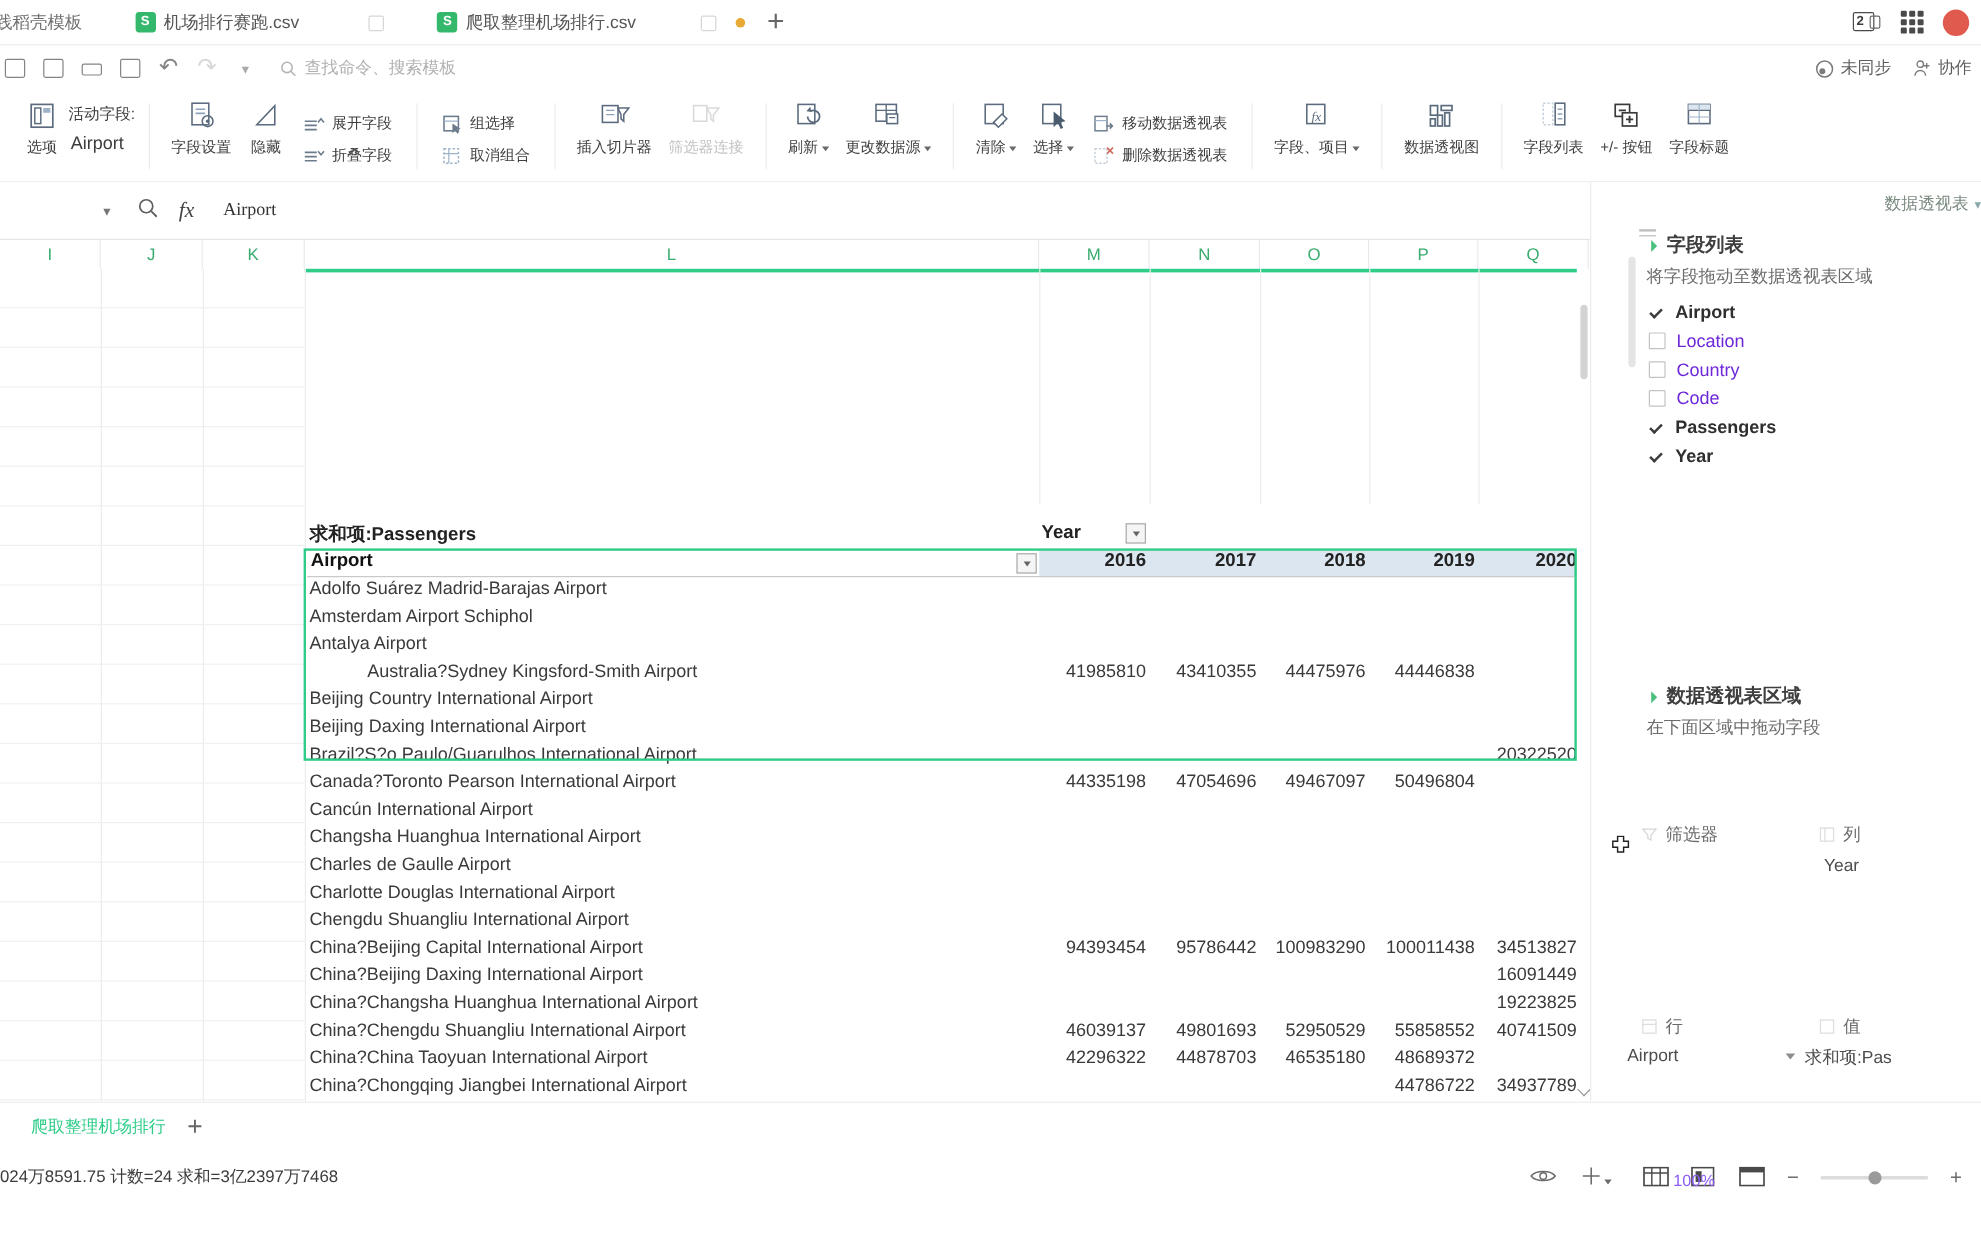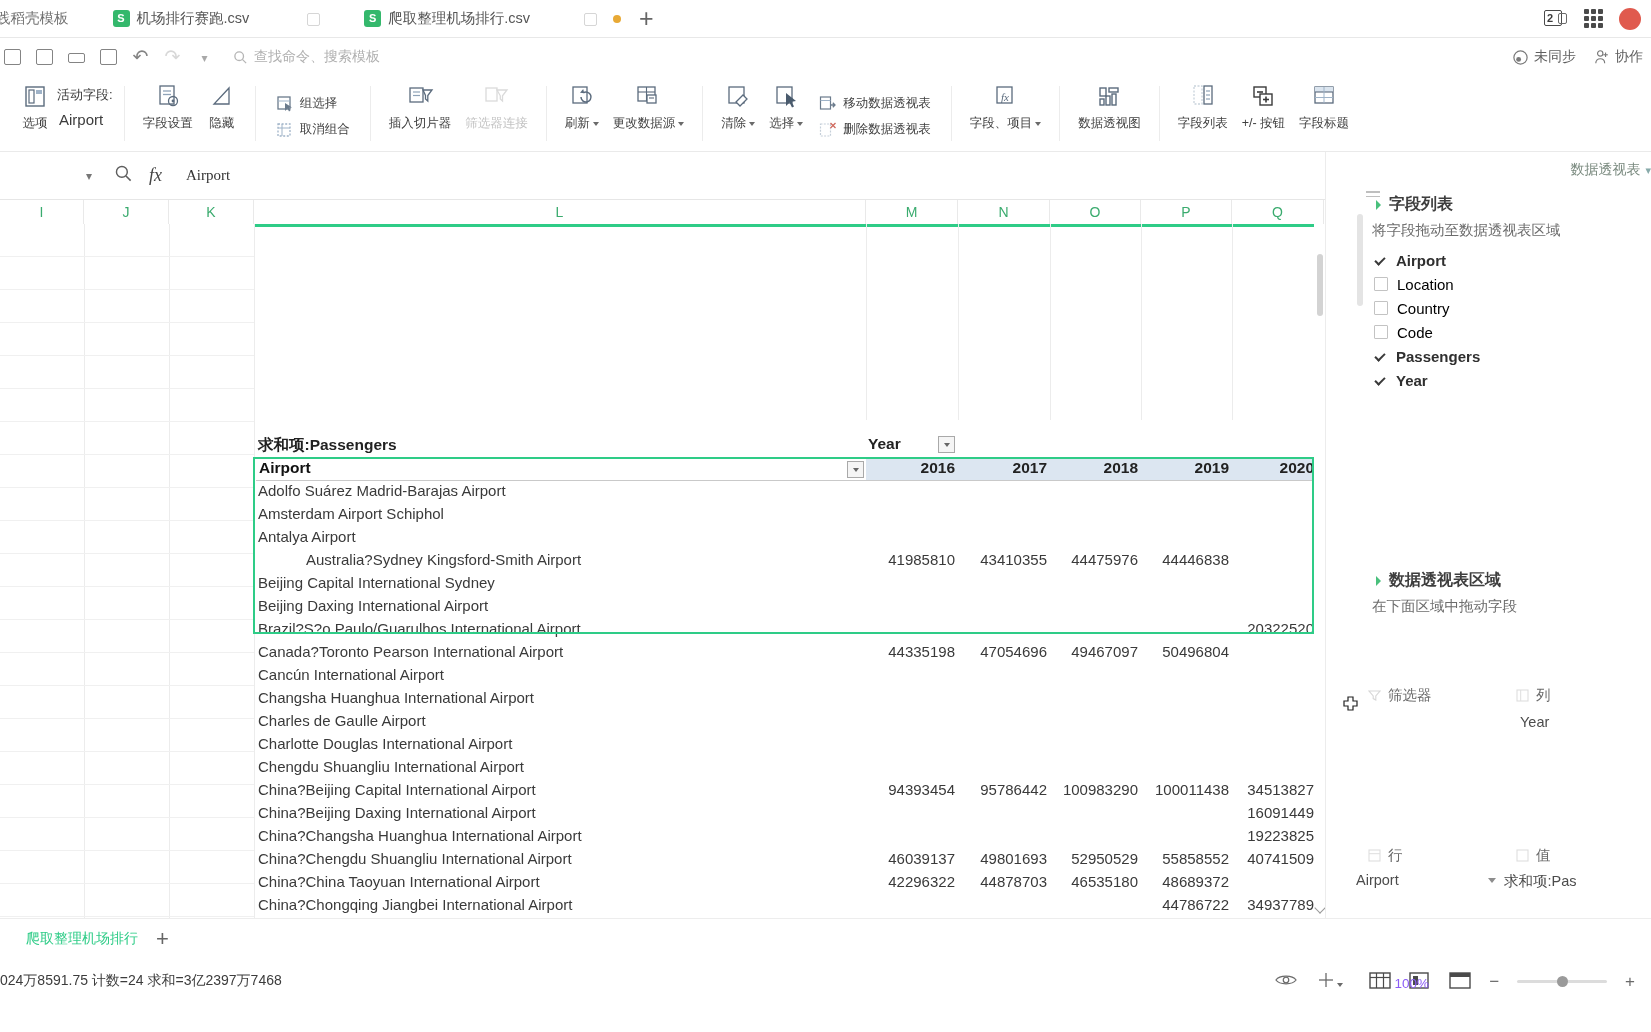--- a/index.html
+++ b/index.html
@@ -143,21 +143,21 @@
   .rp-sec-hdr { display:flex; align-items:center; gap:8px; padding:6px 0 2px 50px; }
   .tri { width:0;height:0;border-left:5px solid #49c07c;border-top:5px solid transparent;border-bottom:5px solid transparent; }
   .rp-sec-title { font-size:16px; font-weight:bold; color:#3e3e3e;}
   .rp-hint { font-size:14.5px; color:#6c6c6c; padding-left:46px; margin-top:4px;}
   .fieldlist { padding-left:48px; margin-top:8px;}
   .field-item { display:flex; align-items:center; gap:9px; height:24px; cursor:pointer;}
   .chk-on { width:13px; height:13px; position:relative; flex:none;}
   .chk-on::after{ content:""; position:absolute; left:1px; top:3px; width:8px; height:4px;
      border-left:2px solid #3a3a3a; border-bottom:2px solid #3a3a3a; transform:rotate(-45deg);}
   .chk-off { width:14px; height:14px; border:1.3px solid #c3c3c3; border-radius:1px; flex:none;}
-  .fl-name { font-size:15px; color:#000000; }
+  .fl-name { font-size:15px; color:#6d28d9; }
   .fl-name.bold { font-weight:bold; color:#2f2f2f;}
   .rp-split { position:absolute; left:40px; top:36px; width:16px; height:14px; }
   .rp-split i{display:block; width:14px; height:1.5px; background:#bfbfbf; margin-top:3px;}
   .panel-scroll { position:absolute; left:31px; top:62px; width:6px; height:92px; background:#e4e4e4; border-radius:3px;}
   .areas { position:absolute; left:0; top:412px; width:326px; }
   .area-grid { position:relative; margin-top:8px; height:240px;}
   .area-lbl { position:absolute; display:flex; align-items:center; gap:7px; font-size:14.5px; color:#6a6a6a;}
   .area-ico { width:13px; height:13px; flex:none; opacity:.55;}
   .area-chip { position:absolute; font-size:14.5px; color:#4c4c4c; display:flex; align-items:center; gap:6px;}
   .chip-caret{width:0;height:0;border-left:4px solid transparent;border-right:4px solid transparent;border-top:5px solid #8d8d8d;}
@@ -310,20 +310,44 @@
         </span>
         <span class="lbl">字段设置</span>
       </div>
       <div class="rb-btn">
         <span class="rb-ico">
           <svg width="30" height="30" viewBox="0 0 30 30">
               <path d="M7 22 L22 22 L22 6 Z" fill="none" stroke="#5b6b7d" stroke-width="1.3"></path>
             </svg>
         </span>
         <span class="lbl">隐藏</span>
+      </div>
+      <div class="rb-stack">
+        <div class="rb-row-btn">
+          <span class="mini-ico">
+            <svg width="18" height="18" viewBox="0 0 18 18">
+                <line x1="1" y1="6" x2="11" y2="6" stroke="#6b7b8c" stroke-width="1.3"></line>
+                <line x1="1" y1="9.5" x2="11" y2="9.5" stroke="#6b7b8c" stroke-width="1.3"></line>
+                <line x1="1" y1="13" x2="11" y2="13" stroke="#6b7b8c" stroke-width="1.3"></line>
+                <path d="M12 7 L14.5 4 L17 7" fill="none" stroke="#6b7b8c" stroke-width="1.3"></path>
+              </svg>
+          </span>
+          <span>展开字段</span>
+        </div>
+        <div class="rb-row-btn">
+          <span class="mini-ico">
+            <svg width="18" height="18" viewBox="0 0 18 18">
+                <line x1="1" y1="6" x2="11" y2="6" stroke="#6b7b8c" stroke-width="1.3"></line>
+                <line x1="1" y1="9.5" x2="11" y2="9.5" stroke="#6b7b8c" stroke-width="1.3"></line>
+                <line x1="1" y1="13" x2="11" y2="13" stroke="#6b7b8c" stroke-width="1.3"></line>
+                <path d="M12 5 L14.5 8 L17 5" fill="none" stroke="#6b7b8c" stroke-width="1.3"></path>
+              </svg>
+          </span>
+          <span>折叠字段</span>
+        </div>
       </div>
     </div>
 
     <div class="rb-sep"></div>
 
     <div class="rb-group">
       <div class="rb-stack">
         <div class="rb-row-btn">
           <span class="mini-ico">
             <svg width="18" height="18" viewBox="0 0 18 18">
@@ -593,21 +617,21 @@
       <div class="hdr-cell" style="left:866px; top:235px; width:89px;">2016</div>
       <div class="hdr-cell" style="left:958px; top:235px; width:89px;">2017</div>
       <div class="hdr-cell" style="left:1050px; top:235px; width:88px;">2018</div>
       <div class="hdr-cell" style="left:1141px; top:235px; width:88px;">2019</div>
       <div class="hdr-cell" style="left:1232px; top:235px; width:82px;">2020</div>
 
       <div class="prow" style="left:258px; top:258px;">Adolfo Suárez Madrid-Barajas Airport</div>
       <div class="prow" style="left:258px; top:281px;">Amsterdam Airport Schiphol</div>
       <div class="prow" style="left:258px; top:304px;">Antalya Airport</div>
       <div class="prow" style="left:258px; top:327px;margin-left:48px;">Australia?Sydney Kingsford-Smith Airport</div>
-      <div class="prow" style="left:258px; top:350px;">Beijing Capital International Sydney</div>
+      <div class="prow" style="left:258px; top:350px;">Beijing Country International Airport</div>
       <div class="prow" style="left:258px; top:373px;">Beijing Daxing International Airport</div>
       <div class="prow" style="left:258px; top:396px;">Brazil?S?o Paulo/Guarulhos International Airport</div>
       <div class="prow" style="left:258px; top:419px;">Canada?Toronto Pearson International Airport</div>
       <div class="prow" style="left:258px; top:442px;">Cancún International Airport</div>
       <div class="prow" style="left:258px; top:465px;">Changsha Huanghua International Airport</div>
       <div class="prow" style="left:258px; top:488px;">Charles de Gaulle Airport</div>
       <div class="prow" style="left:258px; top:511px;">Charlotte Douglas International Airport</div>
       <div class="prow" style="left:258px; top:534px;">Chengdu Shuangliu International Airport</div>
       <div class="prow" style="left:258px; top:557px;">China?Beijing Capital International Airport</div>
       <div class="prow" style="left:258px; top:580px;">China?Beijing Daxing International Airport</div>

